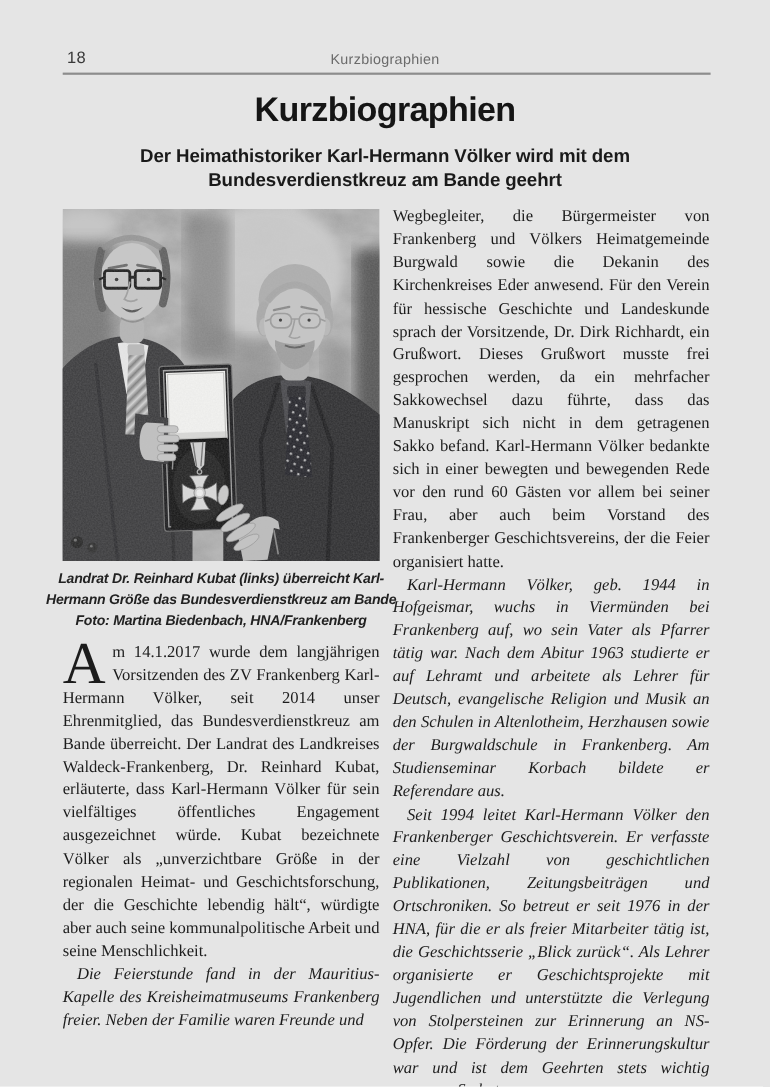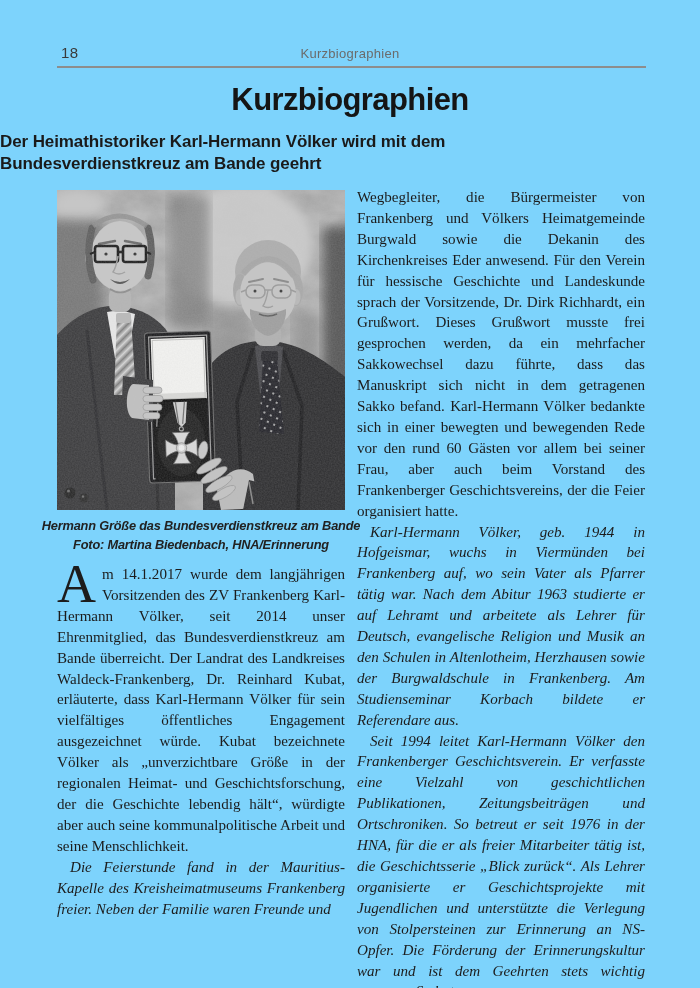--- a/index.html
+++ b/index.html
@@ -1,29 +1,29 @@
 <!DOCTYPE html>
 <html lang="de"><head>
 <meta charset="utf-8">
 <style>
   html,body{margin:0;padding:0;background:#ffffff;}
   .page{
-    position:relative;width:700px;height:988px;background:#7dd3fc;
+    position:relative;width:700px;height:988px;background:#e5e5e5;
     font-family:"Liberation Serif",serif;color:#1c1c1c;overflow:hidden;
   }
   
   .runhead{position:absolute;top:42px;left:0;right:0;height:22px;font-family:"Liberation Sans",sans-serif;}
   .pagenum{position:absolute;left:61px;top:2px;font-size:15px;color:#3a3a3a;letter-spacing:.3px;}
   .runtitle{position:absolute;left:0;right:0;top:4px;text-align:center;font-size:13px;color:#6b6b6b;letter-spacing:.3px;}
   .headrule{position:absolute;top:66px;left:57px;width:589px;height:2px;background:#8d8d8d;}
   
   .page-title{position:absolute;top:82px;left:0;right:0;margin:0;text-align:center;
     font-family:"Liberation Sans",sans-serif;font-weight:700;font-size:31px;line-height:36px;
     color:#151515;letter-spacing:-.6px;}
-  .subtitle{position:absolute;top:131px;left:0;right:0;margin:0;text-align:left;
+  .subtitle{position:absolute;top:131px;left:0;right:0;margin:0;text-align:center;
     font-family:"Liberation Sans",sans-serif;font-weight:700;font-size:17px;line-height:22px;
     color:#1a1a1a;letter-spacing:-.1px;}
   .subtitle span{display:block;}
   
   .col{position:absolute;width:288px;font-size:15.1px;line-height:20.9px;text-align:justify;
     hyphens:auto;-webkit-hyphens:auto;}
   .col-left{left:57px;top:190px;}
   .col-right{left:357px;top:187px;}
   .col p{margin:0;}
   .col p.indent{text-indent:13px;font-style:italic;}
@@ -206,22 +206,23 @@
         <g>
           <circle cx="13" cy="303" r="5.5" fill="#262626"></circle>
             <circle cx="11.5" cy="301" r="1.5" fill="#6f6f6f"></circle>
           <circle cx="27" cy="308" r="4.5" fill="#2e2e2e"></circle>
             <circle cx="26" cy="306.5" r="1.2" fill="#6f6f6f"></circle>
         </g>
 
         <rect x="0" y="0" width="288" height="320" filter="url(#grain)"></rect>
       </svg>
       <figcaption class="caption">
+        <div>Landrat Dr. Reinhard Kubat (links) überreicht Karl-</div>
         <div>Hermann Größe das Bundesverdienstkreuz am Bande</div>
-        <div>Foto: Martina Biedenbach, HNA/Erinnerung</div>
+        <div>Foto: Martina Biedenbach, HNA/Frankenberg</div>
       </figcaption>
     </figure>
 
     <p lang="de"><span class="dropcap">A</span><span>m 14.1.2017 wurde dem langjährigen Vorsitzenden des ZV Frankenberg Karl-Hermann Völker, seit 2014 unser Ehrenmitglied, das Bundesverdienstkreuz am Bande überreicht. Der Landrat des Landkreises Waldeck-Frankenberg, Dr. Reinhard Kubat, erläuterte, dass Karl-Hermann Völker für sein vielfältiges öffentliches Engagement ausgezeichnet würde. Kubat bezeichnete Völker als „unverzichtbare Größe in der regionalen Heimat- und Geschichtsforschung, der die Geschichte lebendig hält“, würdigte aber auch seine kommunalpolitische Arbeit und seine Menschlichkeit.</span></p>
     <p lang="de" class="indent">Die Feierstunde fand in der Mauritius-Kapelle des Kreisheimatmuseums Frankenberg freier. Neben der Familie waren Freunde und</p>
   </div>
 
   <div class="col col-right">
     <p lang="de">Wegbegleiter, die Bürgermeister von Frankenberg und Völkers Heimatgemeinde Burgwald sowie die Dekanin des Kirchenkreises Eder anwesend. Für den Verein für hessische Geschichte und Landeskunde sprach der Vorsitzende, Dr. Dirk Richhardt, ein Grußwort. Dieses Grußwort musste frei gesprochen werden, da ein mehrfacher Sakkowechsel dazu führte, dass das Manuskript sich nicht in dem getragenen Sakko befand. Karl-Hermann Völker bedankte sich in einer bewegten und bewegenden Rede vor den rund 60 Gästen vor allem bei seiner Frau, aber auch beim Vorstand des Frankenberger Geschichtsvereins, der die Feier organisiert hatte.</p>
     <p lang="de" class="indent">Karl-Hermann Völker, geb. 1944 in Hofgeismar, wuchs in Viermünden bei Frankenberg auf, wo sein Vater als Pfarrer tätig war. Nach dem Abitur 1963 studierte er auf Lehramt und arbeitete als Lehrer für Deutsch, evangelische Religion und Musik an den Schulen in Altenlotheim, Herzhausen sowie der Burgwaldschule in Frankenberg. Am Studienseminar Korbach bildete er Referendare aus.</p>

